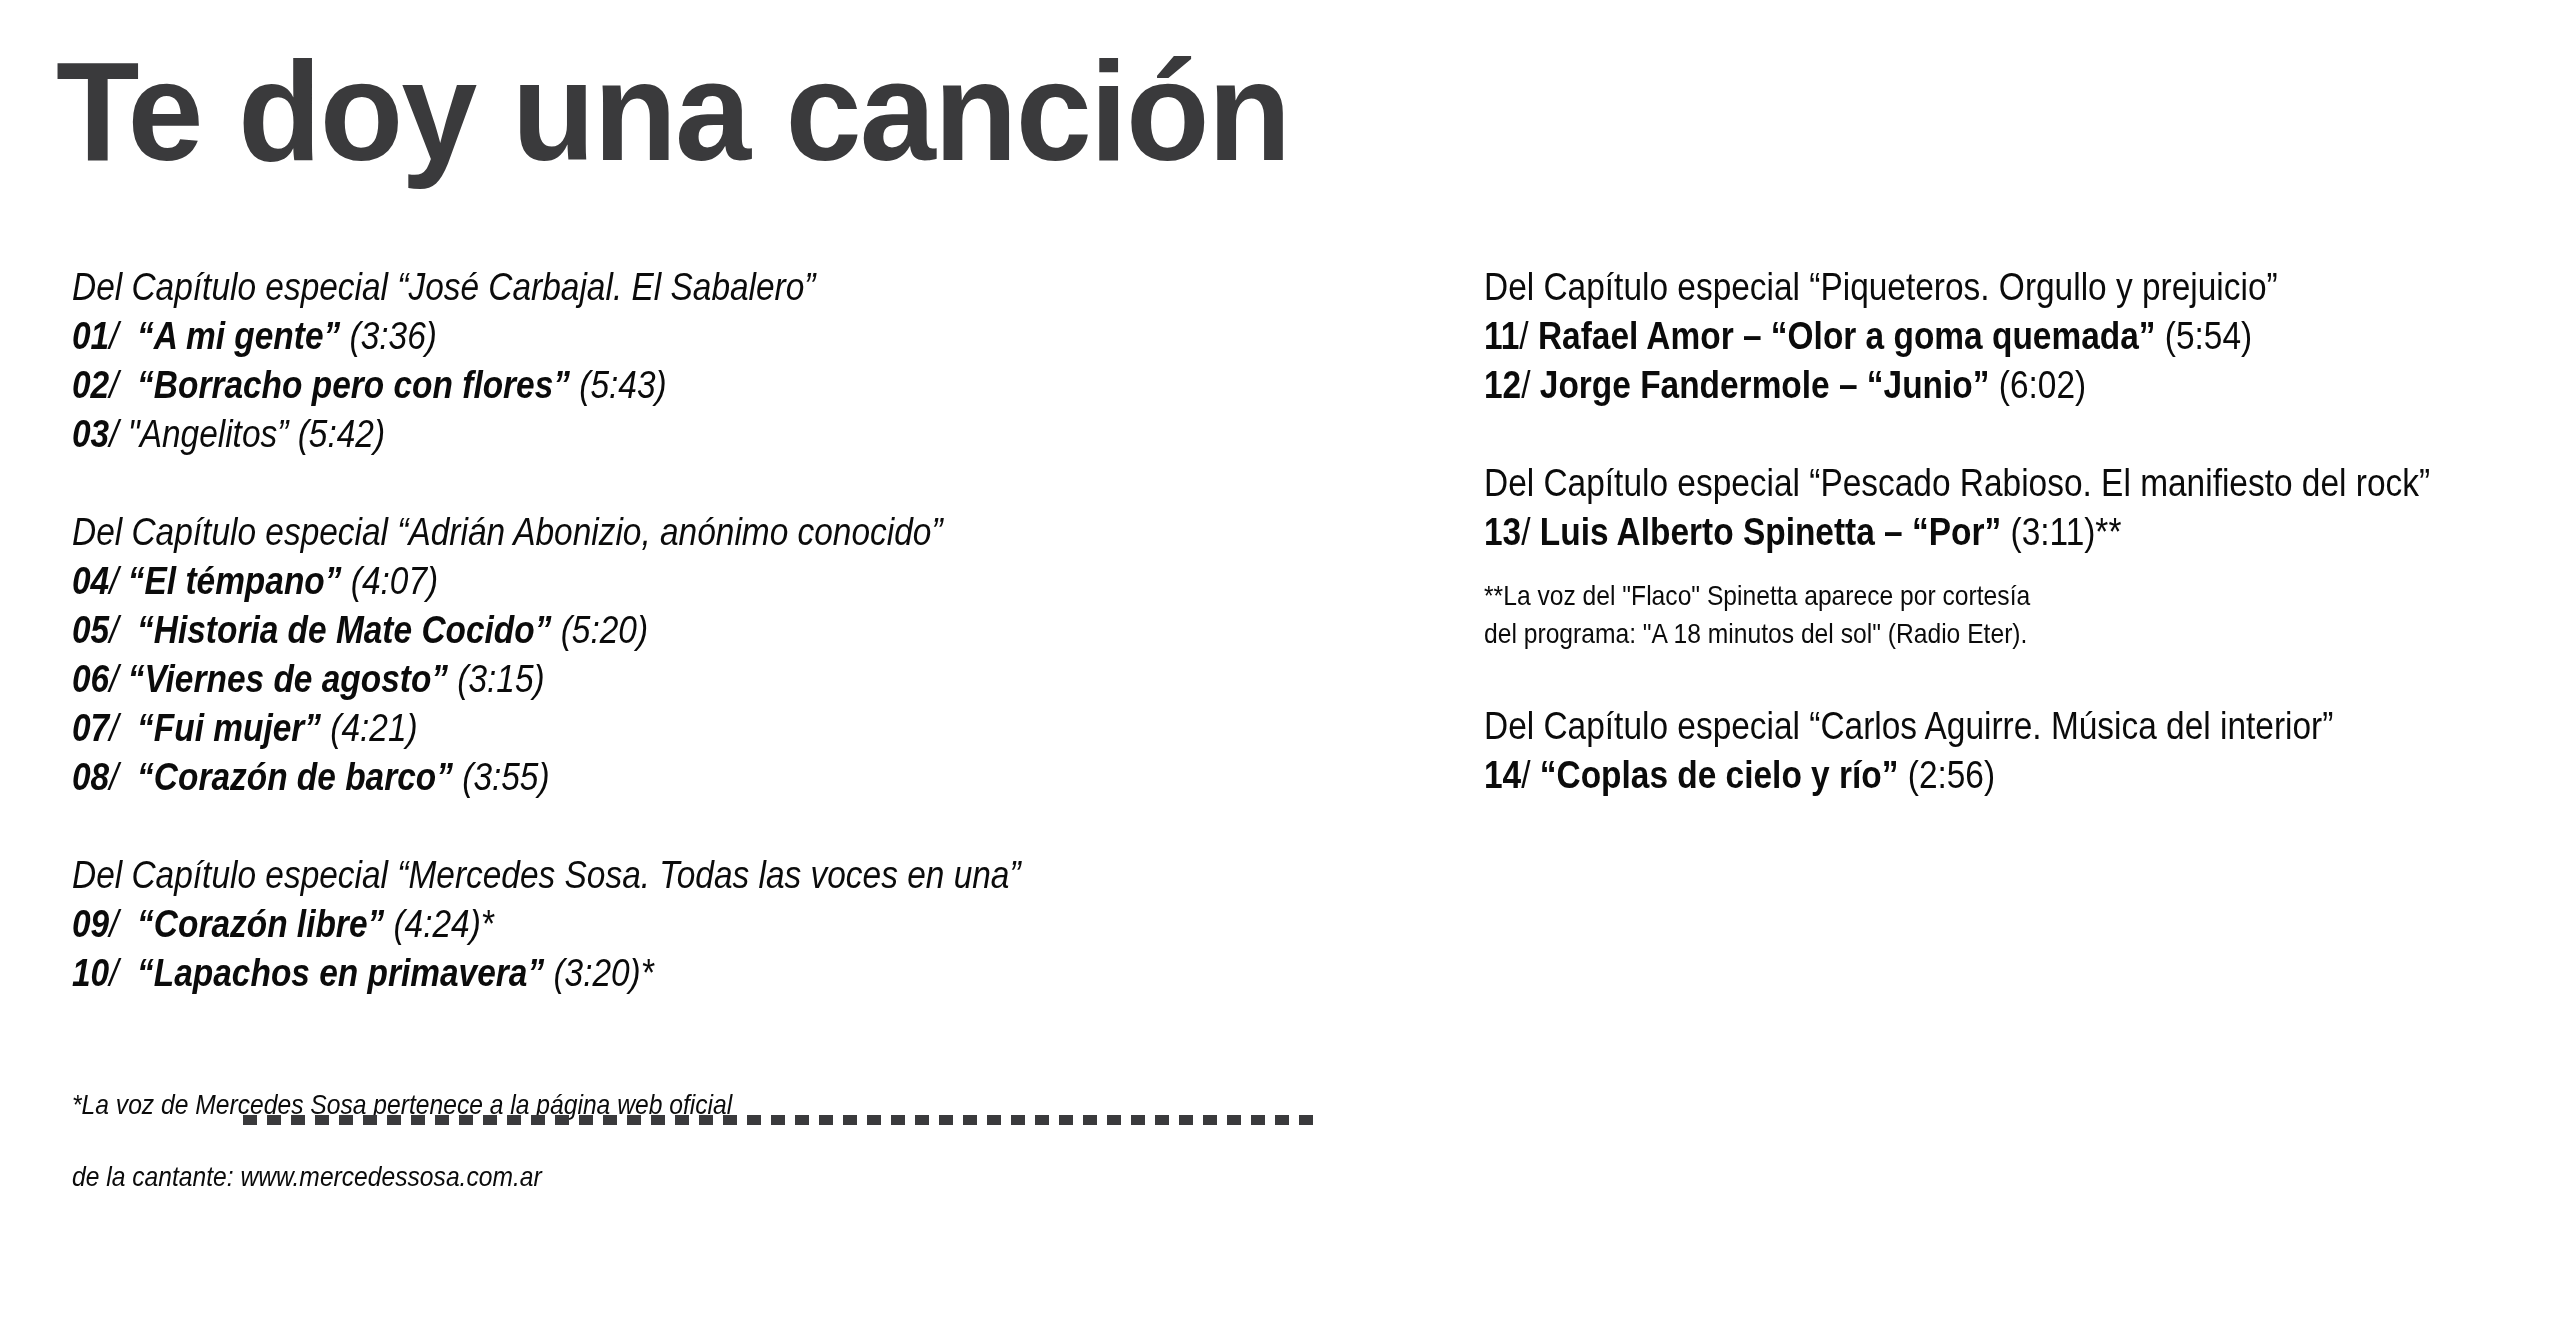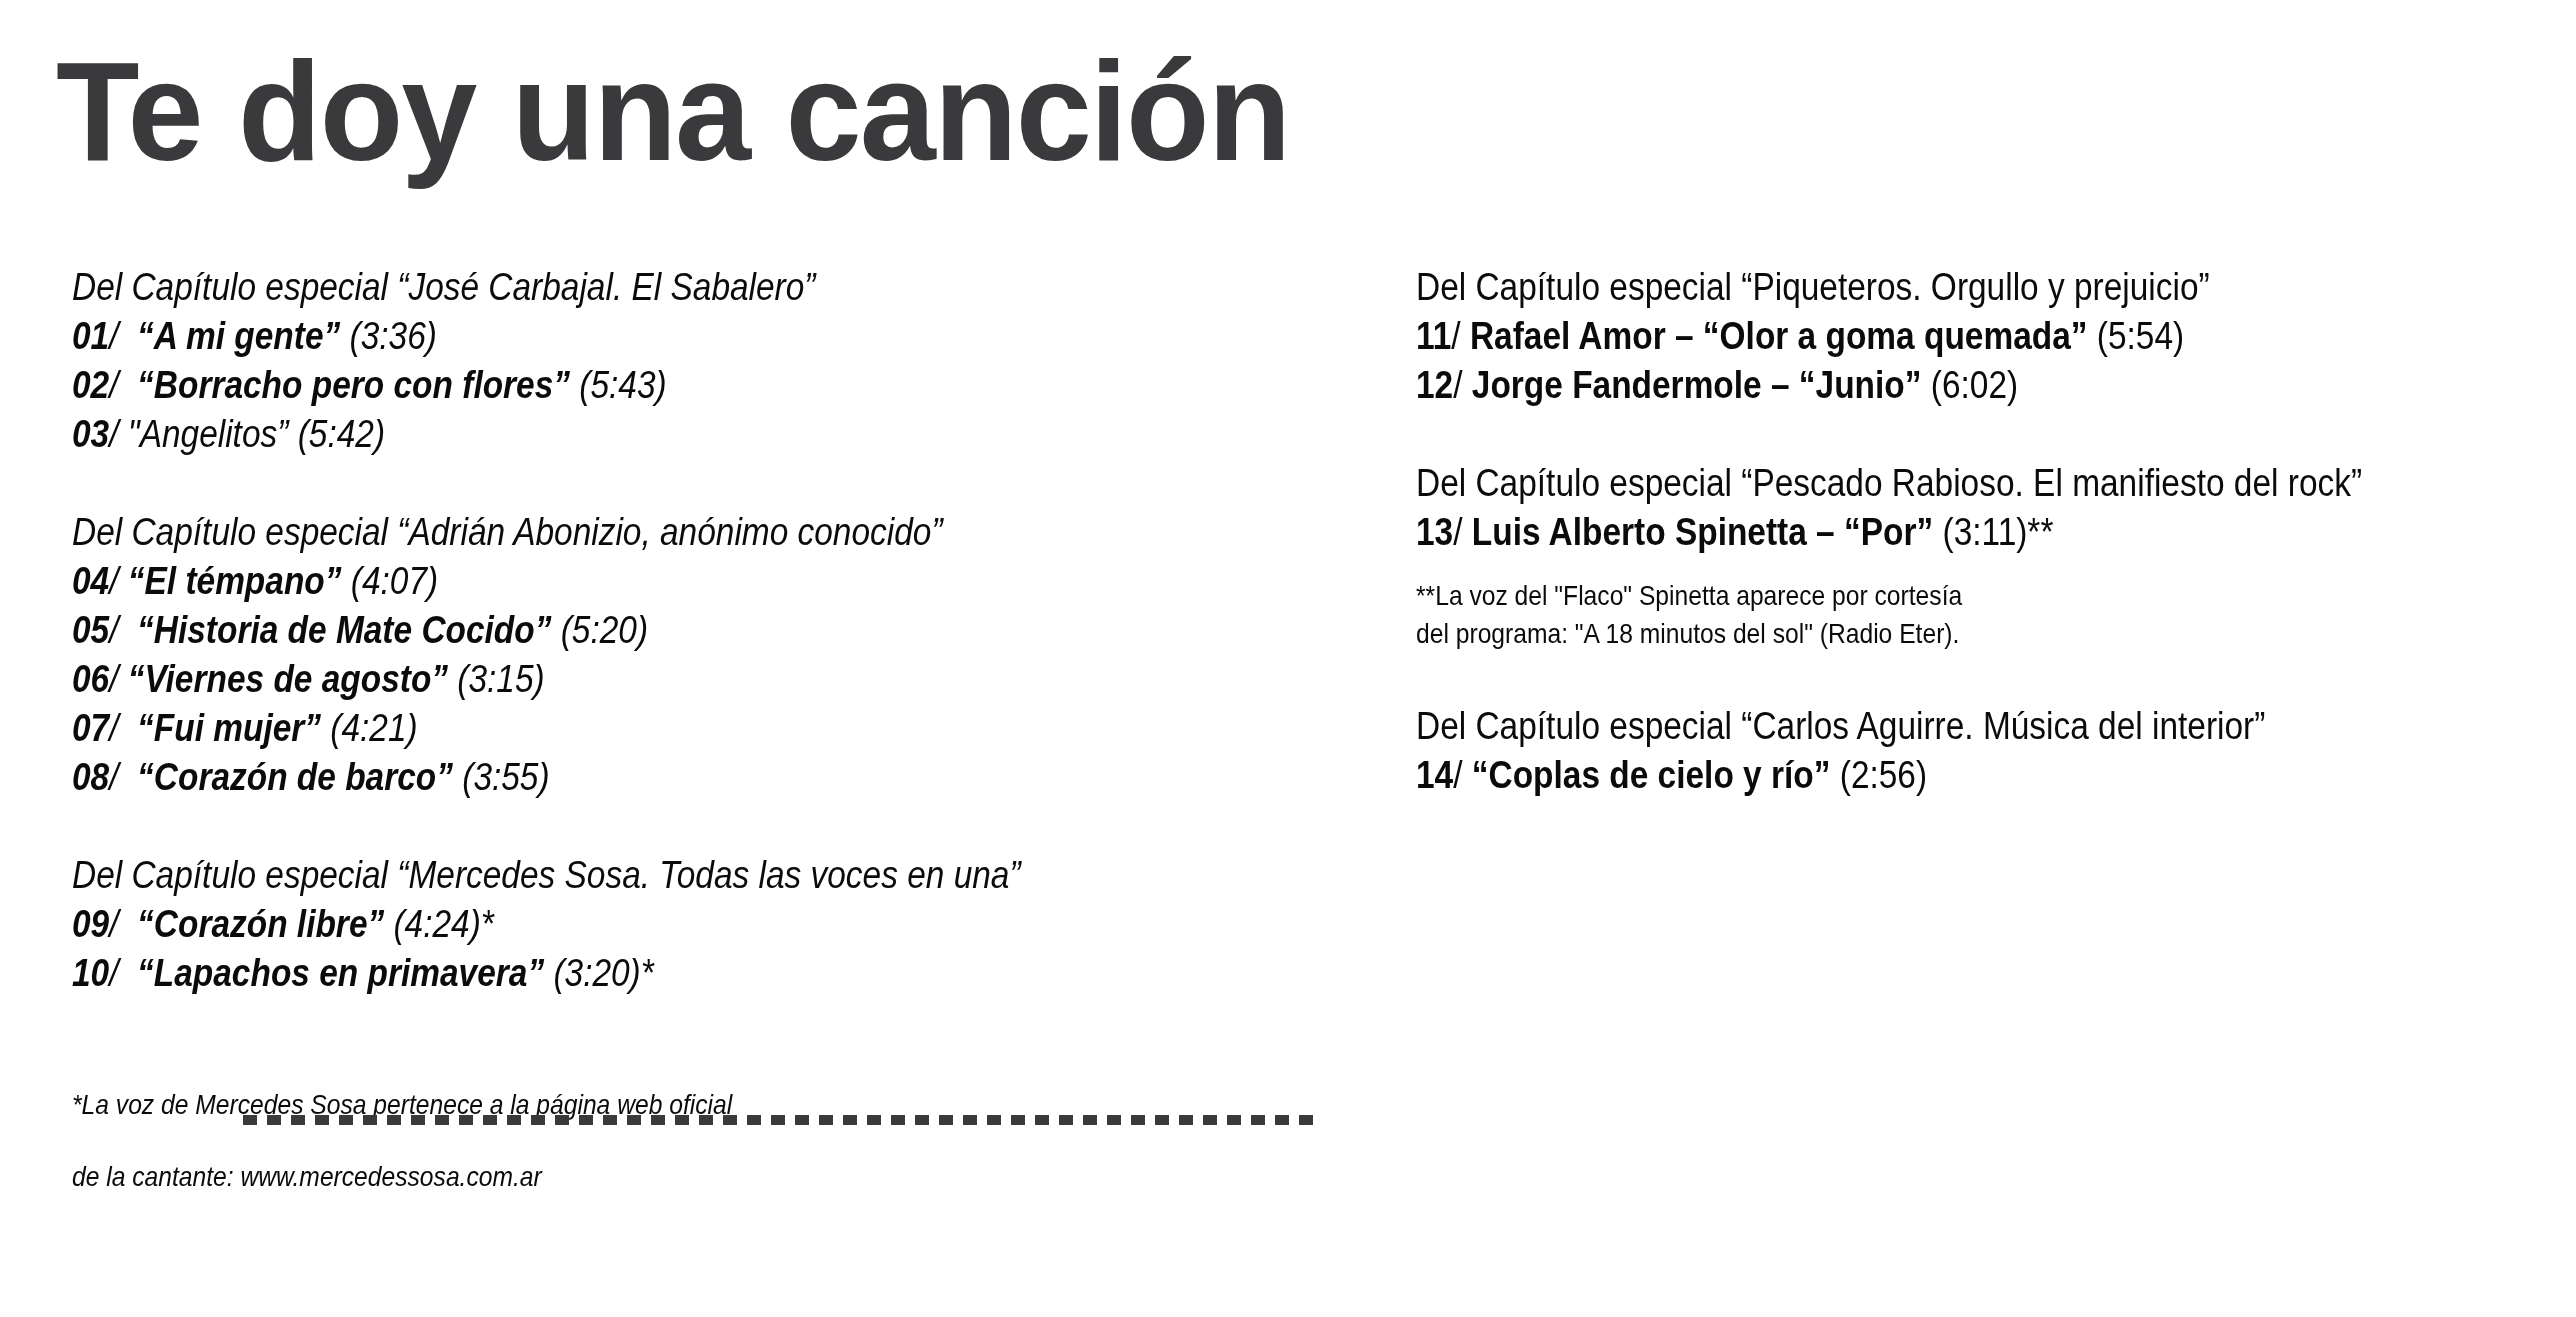--- a/index.html
+++ b/index.html
@@ -25,21 +25,21 @@
     font-weight: bold;
     letter-spacing: -1.9px;
     white-space: nowrap;
     color: var(--title-color, #3a3a3c);
     transform: scaleX(0.97);
     transform-origin: 0 0;
   }
 
   .col { position: absolute; top: 229px; }
   .col-left  { left: 72px; font-style: italic; }
-  .col-right { left: 1416px; }
+  .col-right { left: 1484px; }
 
   
   .condense { transform: scaleX(0.88); transform-origin: 0 0; white-space: pre; }
 
   .line   { font-size: 38px; line-height: 49px; white-space: pre; }
   .section + .section { margin-top: 49px; }
   .bold   { font-weight: bold; }
   .normal { font-weight: normal; }
 
   .footnote { margin-top: 20.4px; }

